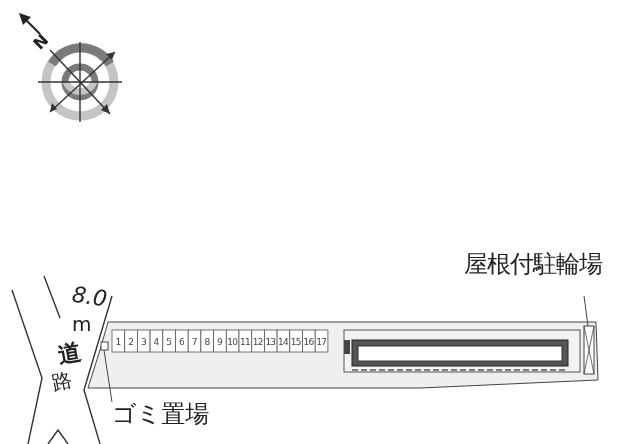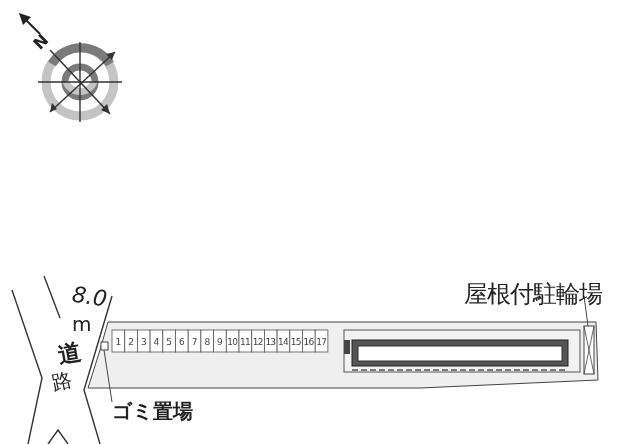--- a/index.html
+++ b/index.html
@@ -1,21 +1,21 @@
 <!DOCTYPE html>
 <html><head>
   <meta charset="utf-8">
   <style>
     html, body { margin: 0; padding: 0; background: #ffffff; }
     body { width: 640px; height: 444px; position: relative; overflow: hidden;
            font-family: "DejaVu Sans", sans-serif; color: #222; }
     svg.map { position: absolute; left: 0; top: 0; }
     .lbl { position: absolute; white-space: nowrap; color: #222; }
-    .label-bike { left: 464px; top: 278px; font-size: 24px; letter-spacing: -1px; }
-    .label-garbage { left: 112px; top: 398px; font-size: 20px; letter-spacing: 0px; font-weight: bold; }
+    .label-bike { left: 464px; top: 248px; font-size: 24px; letter-spacing: -1px; }
+    .label-garbage { left: 112px; top: 398px; font-size: 24px; letter-spacing: 0px; }
     .road-width { left: 72px; top: 284px; font-size: 22px; font-style: italic; transform: rotate(8deg); }
     .road-unit { left: 72px; top: 312px; font-size: 20px; }
     .road-name1 { left: 58px; top: 338px; font-size: 23px; font-weight: bold; transform: rotate(-10deg); }
     .road-name2 { left: 52px; top: 368px; font-size: 20px; transform: rotate(-12deg); }
     .stall-num { font-family: "DejaVu Sans", sans-serif; font-size: 9px; fill: #444; }
   </style>
 </head>
 <body>
 
 <svg class="map" width="640" height="444" viewBox="0 0 640 444">

